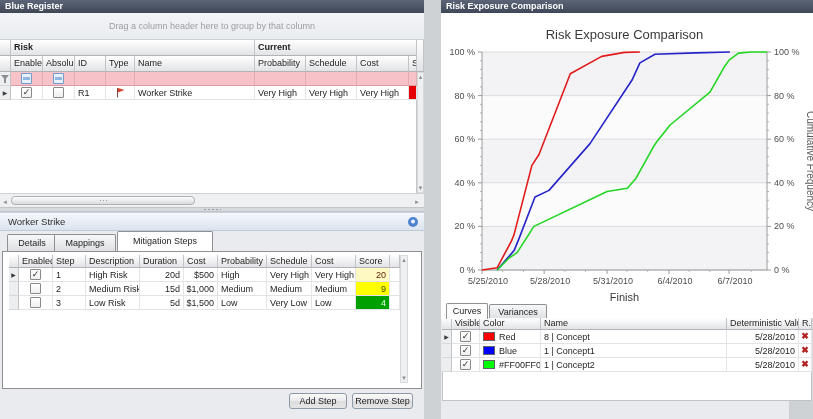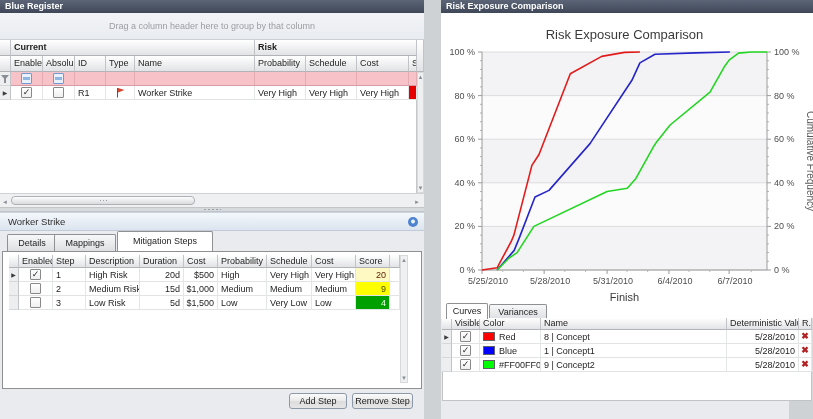--- a/index.html
+++ b/index.html
@@ -47,22 +47,22 @@
       <span>Blue Register</span>
     </div>
     <div class="abs groupzone" style="left:0;top:13px;width:424px;height:27px;">
       <span>Drag a column header here to group by that column</span>
     </div>
 
     <div class="abs" style="left:0;top:40px;width:417px;height:153px;background:#fff;border-right:1px solid #c6c7c9;"></div>
 
     <div class="abs grid" style="left:0;top:40px;width:417px;height:16px;grid-template-columns:11px 244px 162px;">
       <div class="hcell"></div>
+      <div class="hcell band" style="line-height:15px;">Risk</div>
       <div class="hcell band" style="line-height:15px;">Current</div>
-      <div class="hcell band" style="line-height:15px;">Risk</div>
     </div>
 
     <div class="abs grid" style="left:0;top:56px;width:417px;height:16px;grid-template-columns:11px 32px 32px 31px 29px 120px 51px 51px 52px 8px;">
       <div class="hcell"></div>
       <div class="hcell" style="line-height:15px;">Enabled</div>
       <div class="hcell" style="line-height:15px;">Absolu...</div>
       <div class="hcell" style="line-height:15px;">ID</div>
       <div class="hcell" style="line-height:15px;">Type</div>
       <div class="hcell" style="line-height:15px;">Name</div>
       <div class="hcell" style="line-height:15px;">Probability</div>
@@ -383,21 +383,21 @@
       </div>
       <div class="abs grid" style="left:1px;top:57px;width:370px;height:14px;grid-template-columns:10px 28px 61px 186px 72px 13px;">
         <div class="ind"></div>
         <div class="dcell" style="justify-content:center;">
             <span class="cb checked">✓</span>
           </div>
         <div class="dcell">
             <span class="swatch" style="background: rgb(0, 255, 0);"></span>
             <span>#FF00FF00</span>
           </div>
-        <div class="dcell">9 | Concept2</div>
+        <div class="dcell">1 | Concept2</div>
         <div class="dcell r">5/28/2010</div>
         <div class="dcell" style="justify-content:center;">
             <span class="del">✖</span>
           </div>
       </div>
 
       <div class="abs scroll" style="left:371px;top:17px;width:8px;height:83px;">
         <div class="arr">▲</div>
         <div class="arr">▼</div>
       </div>

